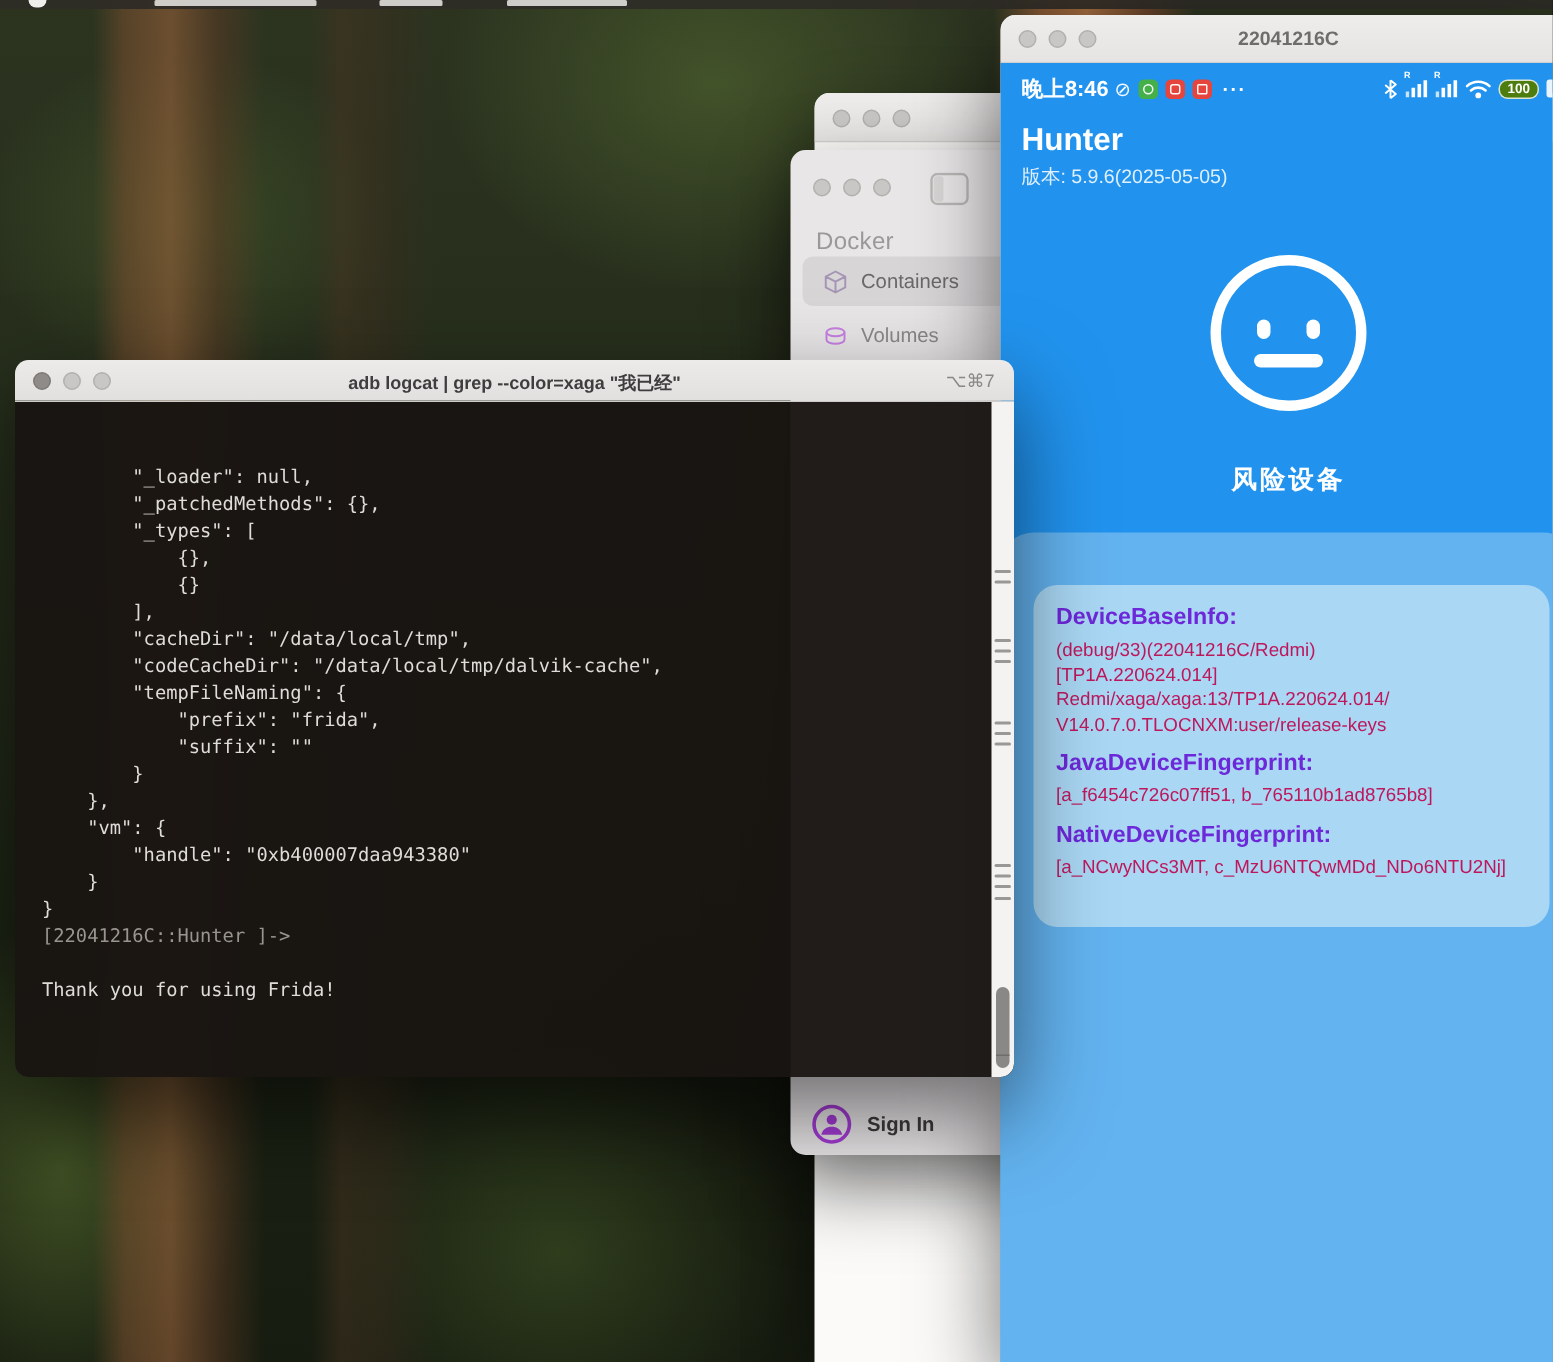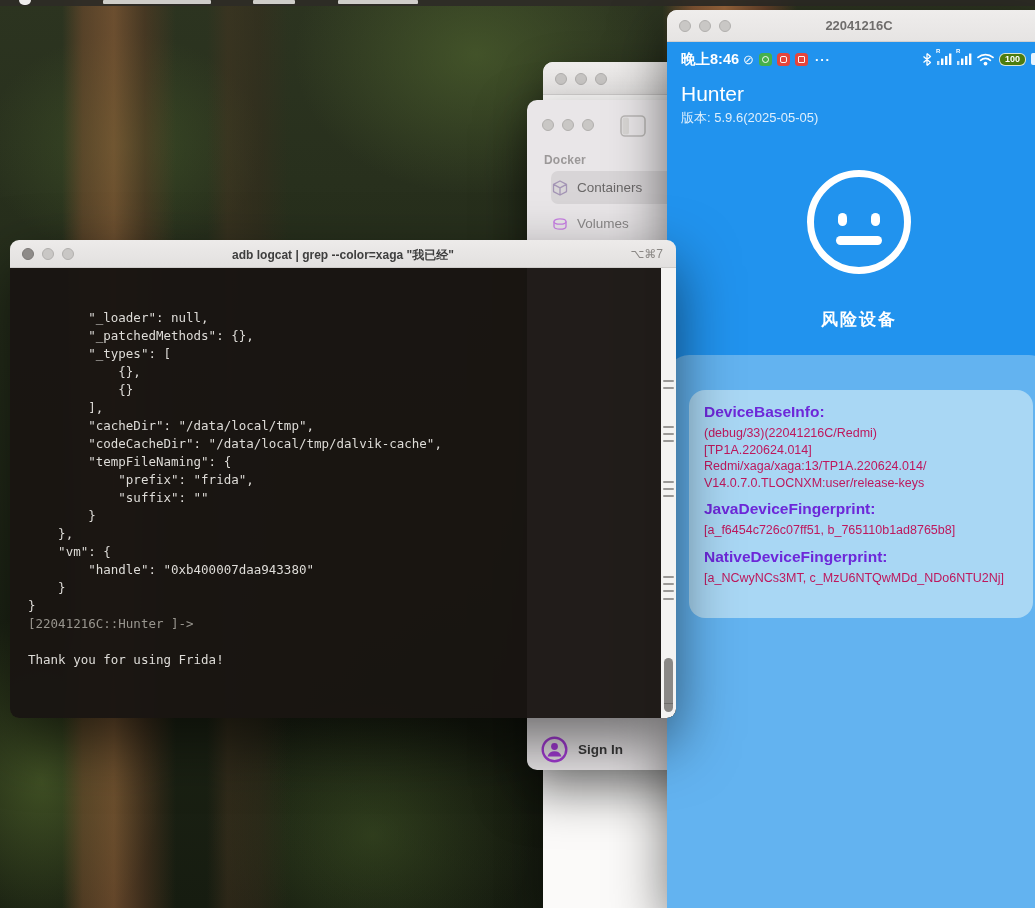--- a/index.html
+++ b/index.html
@@ -40,24 +40,24 @@
     border-radius:10px 10px 0 0; background:#fbfaf9; z-index:10;
     box-shadow:0 18px 45px rgba(0,0,0,.45); }
   .win-back .titlebar { height:33px; background:linear-gradient(#efedec,#e7e5e4);
     border-bottom:1px solid #d3d1d0; border-radius:10px 10px 0 0; position:relative; }
 
   
   .win-docker { position:absolute; left:527px; top:100px; width:400px; height:670px;
     border-radius:10px; background:#e9e6e8; z-index:20;
     box-shadow:0 20px 50px rgba(0,0,0,.5); }
   .dk-toggle { position:absolute; left:93px; top:15px; }
-  .dk-section { position:absolute; left:17px; top:53px; font-size:12px; font-weight:bold;
+  .dk-section { position:absolute; left:17px; top:53px; font-size:16px; font-weight:normal;
     color:#9b9898; letter-spacing:.2px; }
-  .dk-row { position:absolute; left:24px; width:150px; height:33px; border-radius:7px;
-    display:flex; align-items:center; gap:9px; padding:0 1px; }
+  .dk-row { position:absolute; left:8px; width:150px; height:33px; border-radius:7px;
+    display:flex; align-items:center; gap:9px; padding:0 14px; }
   .dk-row.selected { background:#d8d5d7; }
   .dk-row .lbl { font-size:13.5px; color:#6a6868; }
   .dk-signin { position:absolute; left:14px; top:636px; display:flex; align-items:center; gap:10px; }
   .dk-signin .lbl { font-size:13.5px; font-weight:bold; color:#3c3c3c; }
 
   
   .win-phone { position:absolute; left:667px; top:10px; width:384px; height:898px;
     border-radius:10px 10px 0 0; background:#eceae9; z-index:30;
     box-shadow:0 20px 55px rgba(0,0,0,.55); }
   .win-phone .titlebar { height:32px; background:linear-gradient(#efedec,#e6e4e3);
@@ -80,21 +80,21 @@
   .sb-dots { font-size:13px; font-weight:bold; margin-left:7px; letter-spacing:1px; }
   .sb-right { margin-left:auto; display:flex; align-items:center; gap:5px; }
   .sb-sig { position:relative; }
   .sb-sig .r { position:absolute; left:-1px; top:-5px; font-size:6px; font-weight:bold; color:#fff; }
   .battery { background:#4d7c0f; border-radius:6px; min-width:27px; height:13px; color:#fff;
     font-size:9px; font-weight:bold; display:flex; align-items:center; justify-content:center;
     border:1px solid rgba(255,255,255,.8); }
   .sb-cut { width:10px; height:12px; background:rgba(255,255,255,.9); border-radius:2px 0 0 2px; }
 
   .app-header { position:absolute; left:14px; top:40px; color:#fff; }
-  .app-name { font-size:21px; font-weight:normal; }
+  .app-name { font-size:21px; font-weight:bold; }
   .app-version { font-size:13px; margin-top:3px; color:rgba(255,255,255,.85); }
 
   
   .hero-face { position:absolute; left:50%; top:128px; transform:translateX(-50%);
     width:104px; height:104px; border:7px solid #fff; border-radius:50%; }
   .hero-face .eye { position:absolute; top:36px; width:9px; height:13px; background:#fff; border-radius:5px; }
   .hero-face .eye.l { left:24px; } .hero-face .eye.r { right:24px; }
   .hero-face .mouth { position:absolute; left:50%; transform:translateX(-50%); bottom:22px;
     width:46px; height:9px; background:#fff; border-radius:5px; }
   .hero-label { position:absolute; left:0; right:0; top:266px; text-align:center;

